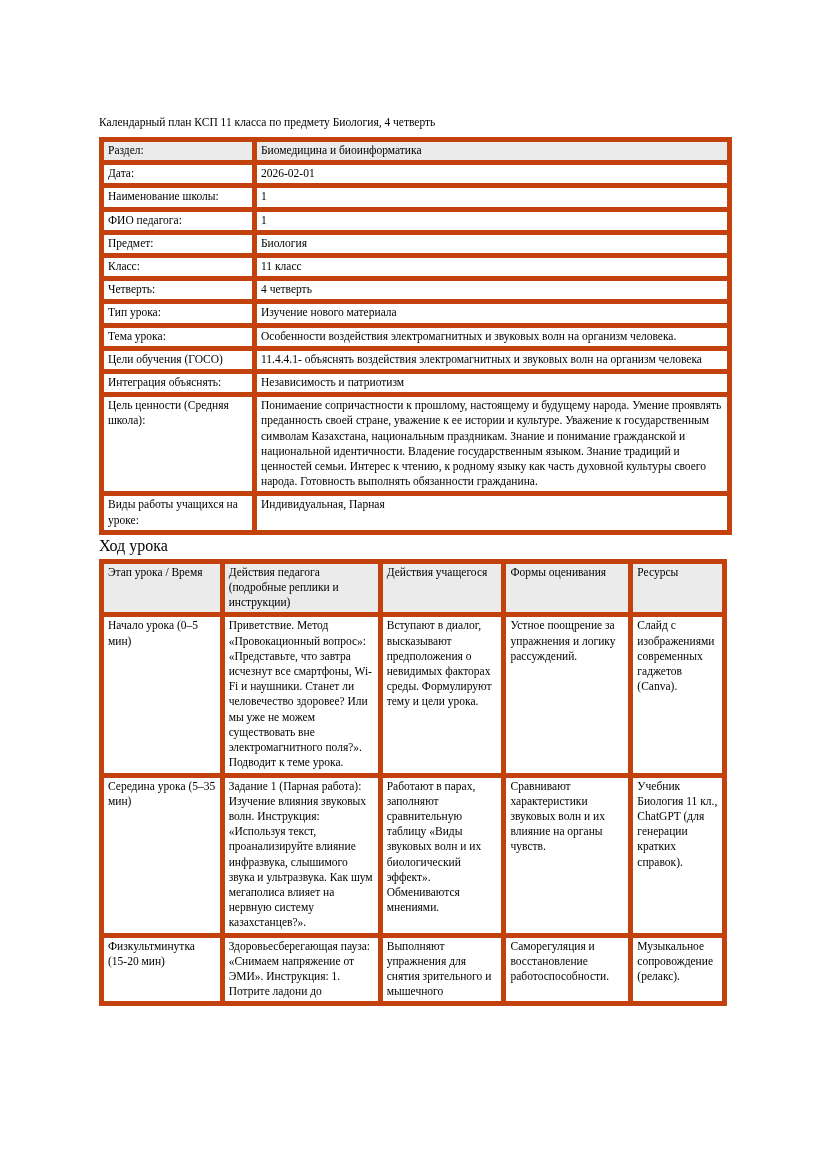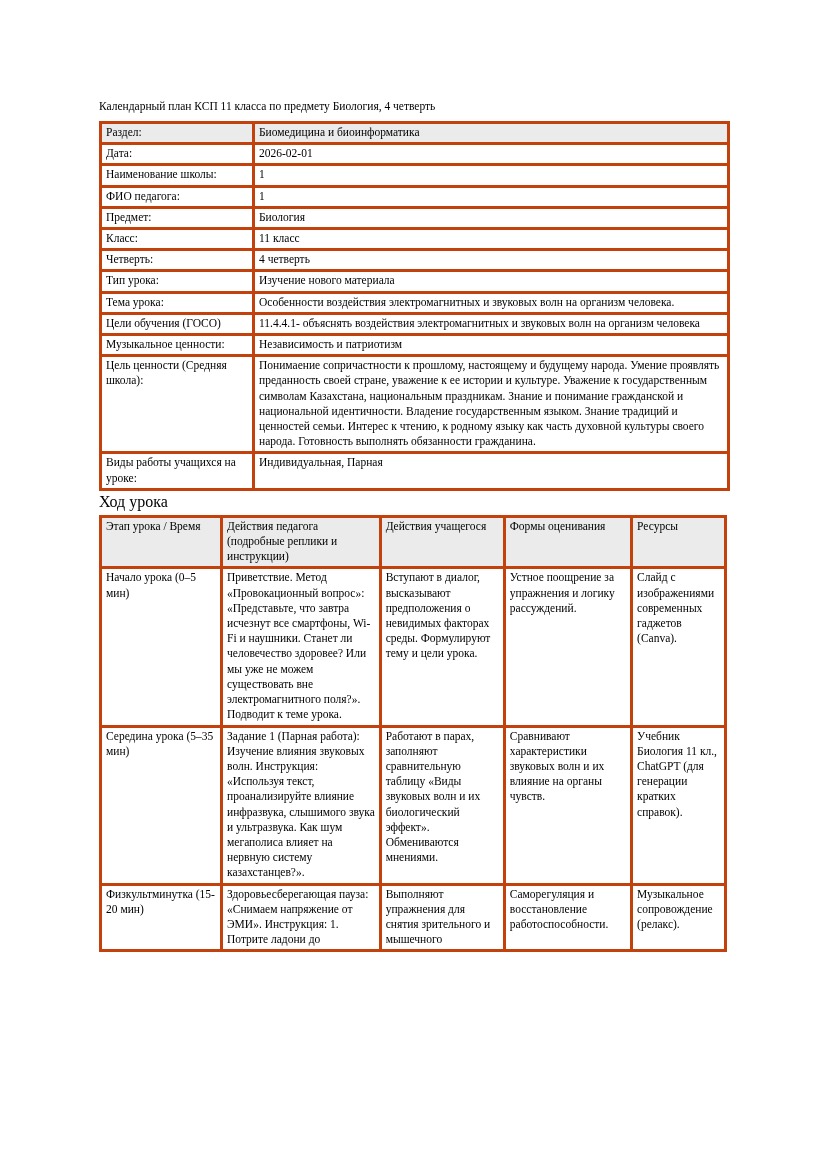--- a/index.html
+++ b/index.html
@@ -18,32 +18,32 @@
     position: relative;
     width: 827px;
     height: 1170px;
     background: #ffffff;
     box-sizing: border-box;
     padding: 99px 101px 0 99px;
   }
   .doc-title {
     font-size: 11.5px;
     line-height: 15px;
-    margin: 0 0 7px 0;
+    margin: 16px 0 7px 0;
     white-space: nowrap;
   }
   table.doc-table {
     border-collapse: collapse;
     table-layout: fixed;
     width: 628px;
     font-size: 11.5px;
     line-height: 15.2px;
   }
   table.doc-table td, table.doc-table th {
-    border: 3px solid #c2410c;
+    border: 5px solid #c2410c;
     padding: 1px 3px 2px 4px;
     vertical-align: top;
     text-align: left;
     font-weight: normal;
     word-wrap: break-word;
     overflow-wrap: break-word;
     hyphens: none;
   }
   .shaded {
     background: #ebebeb;
@@ -111,21 +111,21 @@
         </tr>
         <tr>
           <td class="t1-c1">Тема урока:</td>
           <td class="t1-c2">Особенности воздействия электромагнитных и звуковых волн на организм человека.</td>
         </tr>
         <tr>
           <td class="t1-c1">Цели обучения (ГОСО)</td>
           <td class="t1-c2">11.4.4.1- объяснять воздействия электромагнитных и звуковых волн на организм человека</td>
         </tr>
         <tr>
-          <td class="t1-c1">Музыкальное ценности:</td>
+          <td class="t1-c1">Интеграция объяснять:</td>
           <td class="t1-c2">Независимость и патриотизм</td>
         </tr>
         <tr>
           <td class="t1-c1">Цель ценности (Средняя школа):</td>
           <td class="t1-c2">Понимаение сопричастности к прошлому, настоящему и будущему народа. Умение проявлять преданность своей стране, уважение к ее истории и культуре. Уважение к государственным символам Казахстана, национальным праздникам. Знание и понимание гражданской и национальной идентичности. Владение государственным языком. Знание традиций и ценностей семьи. Интерес к чтению, к родному языку как часть духовной культуры своего народа. Готовность выполнять обязанности гражданина.</td>
         </tr>
         <tr>
           <td class="t1-c1">Виды работы учащихся на уроке:</td>
           <td class="t1-c2">Индивидуальная, Парная</td>
         </tr>

